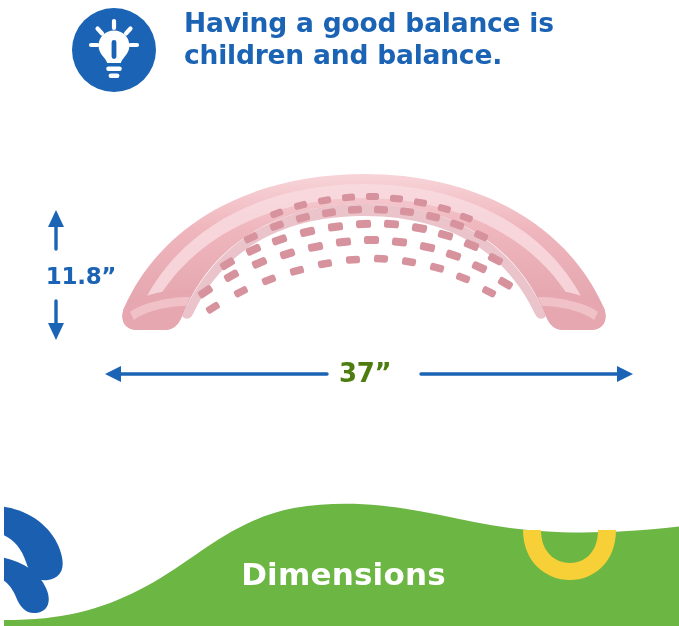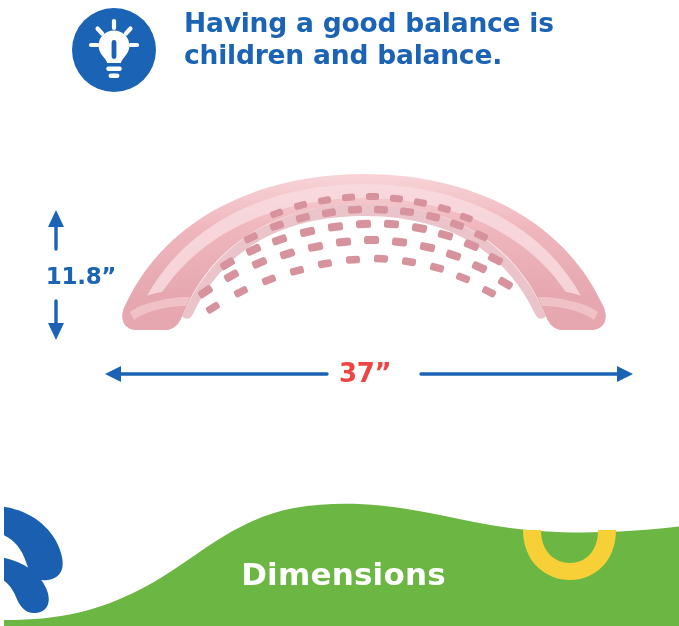--- a/index.html
+++ b/index.html
@@ -90,21 +90,21 @@
     width: 540px;
     height: 44px;
   }
   .dim-horz-label {
     position: absolute;
     left: 335px;
     top: 358px;
     font-family: "DejaVu Sans", sans-serif;
     font-weight: bold;
     font-size: 26px;
-    color: #ef4444;
+    color: #4d7c0f;
     letter-spacing: -0.3px;
   }
 
   
   .footer {
     position: absolute;
     left: 0;
     top: 470px;
     width: 679px;
     height: 156px;

